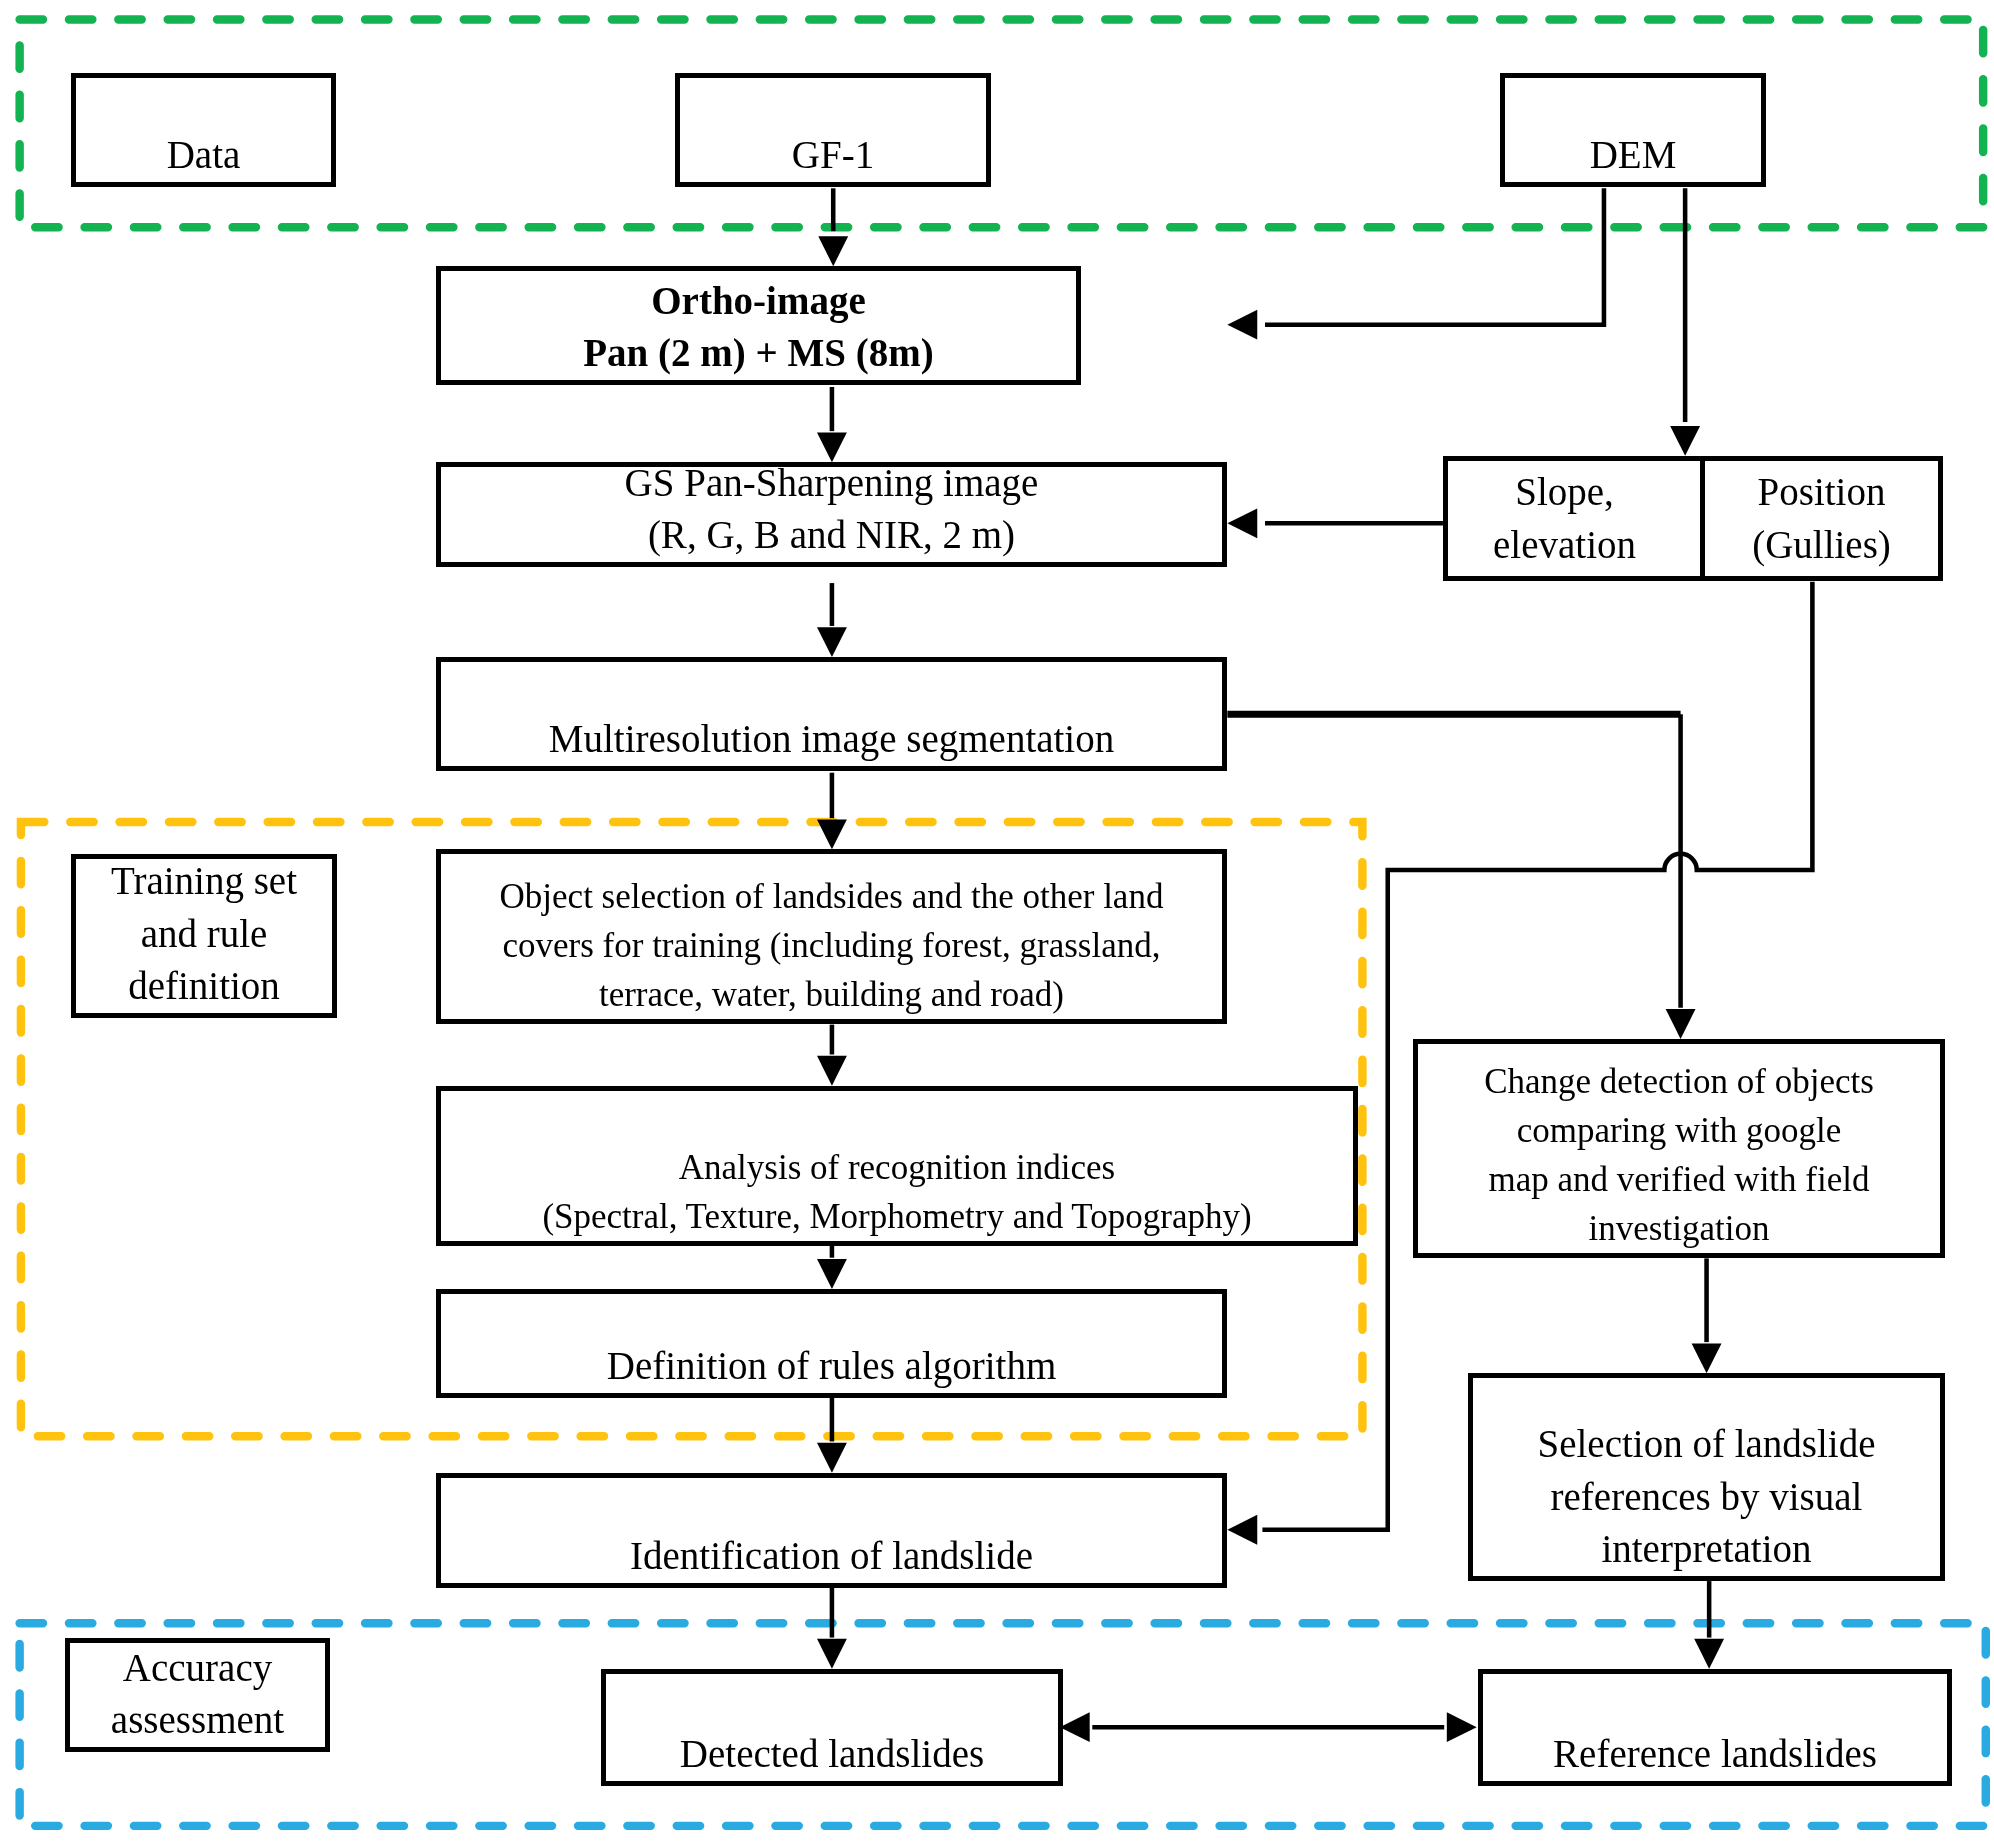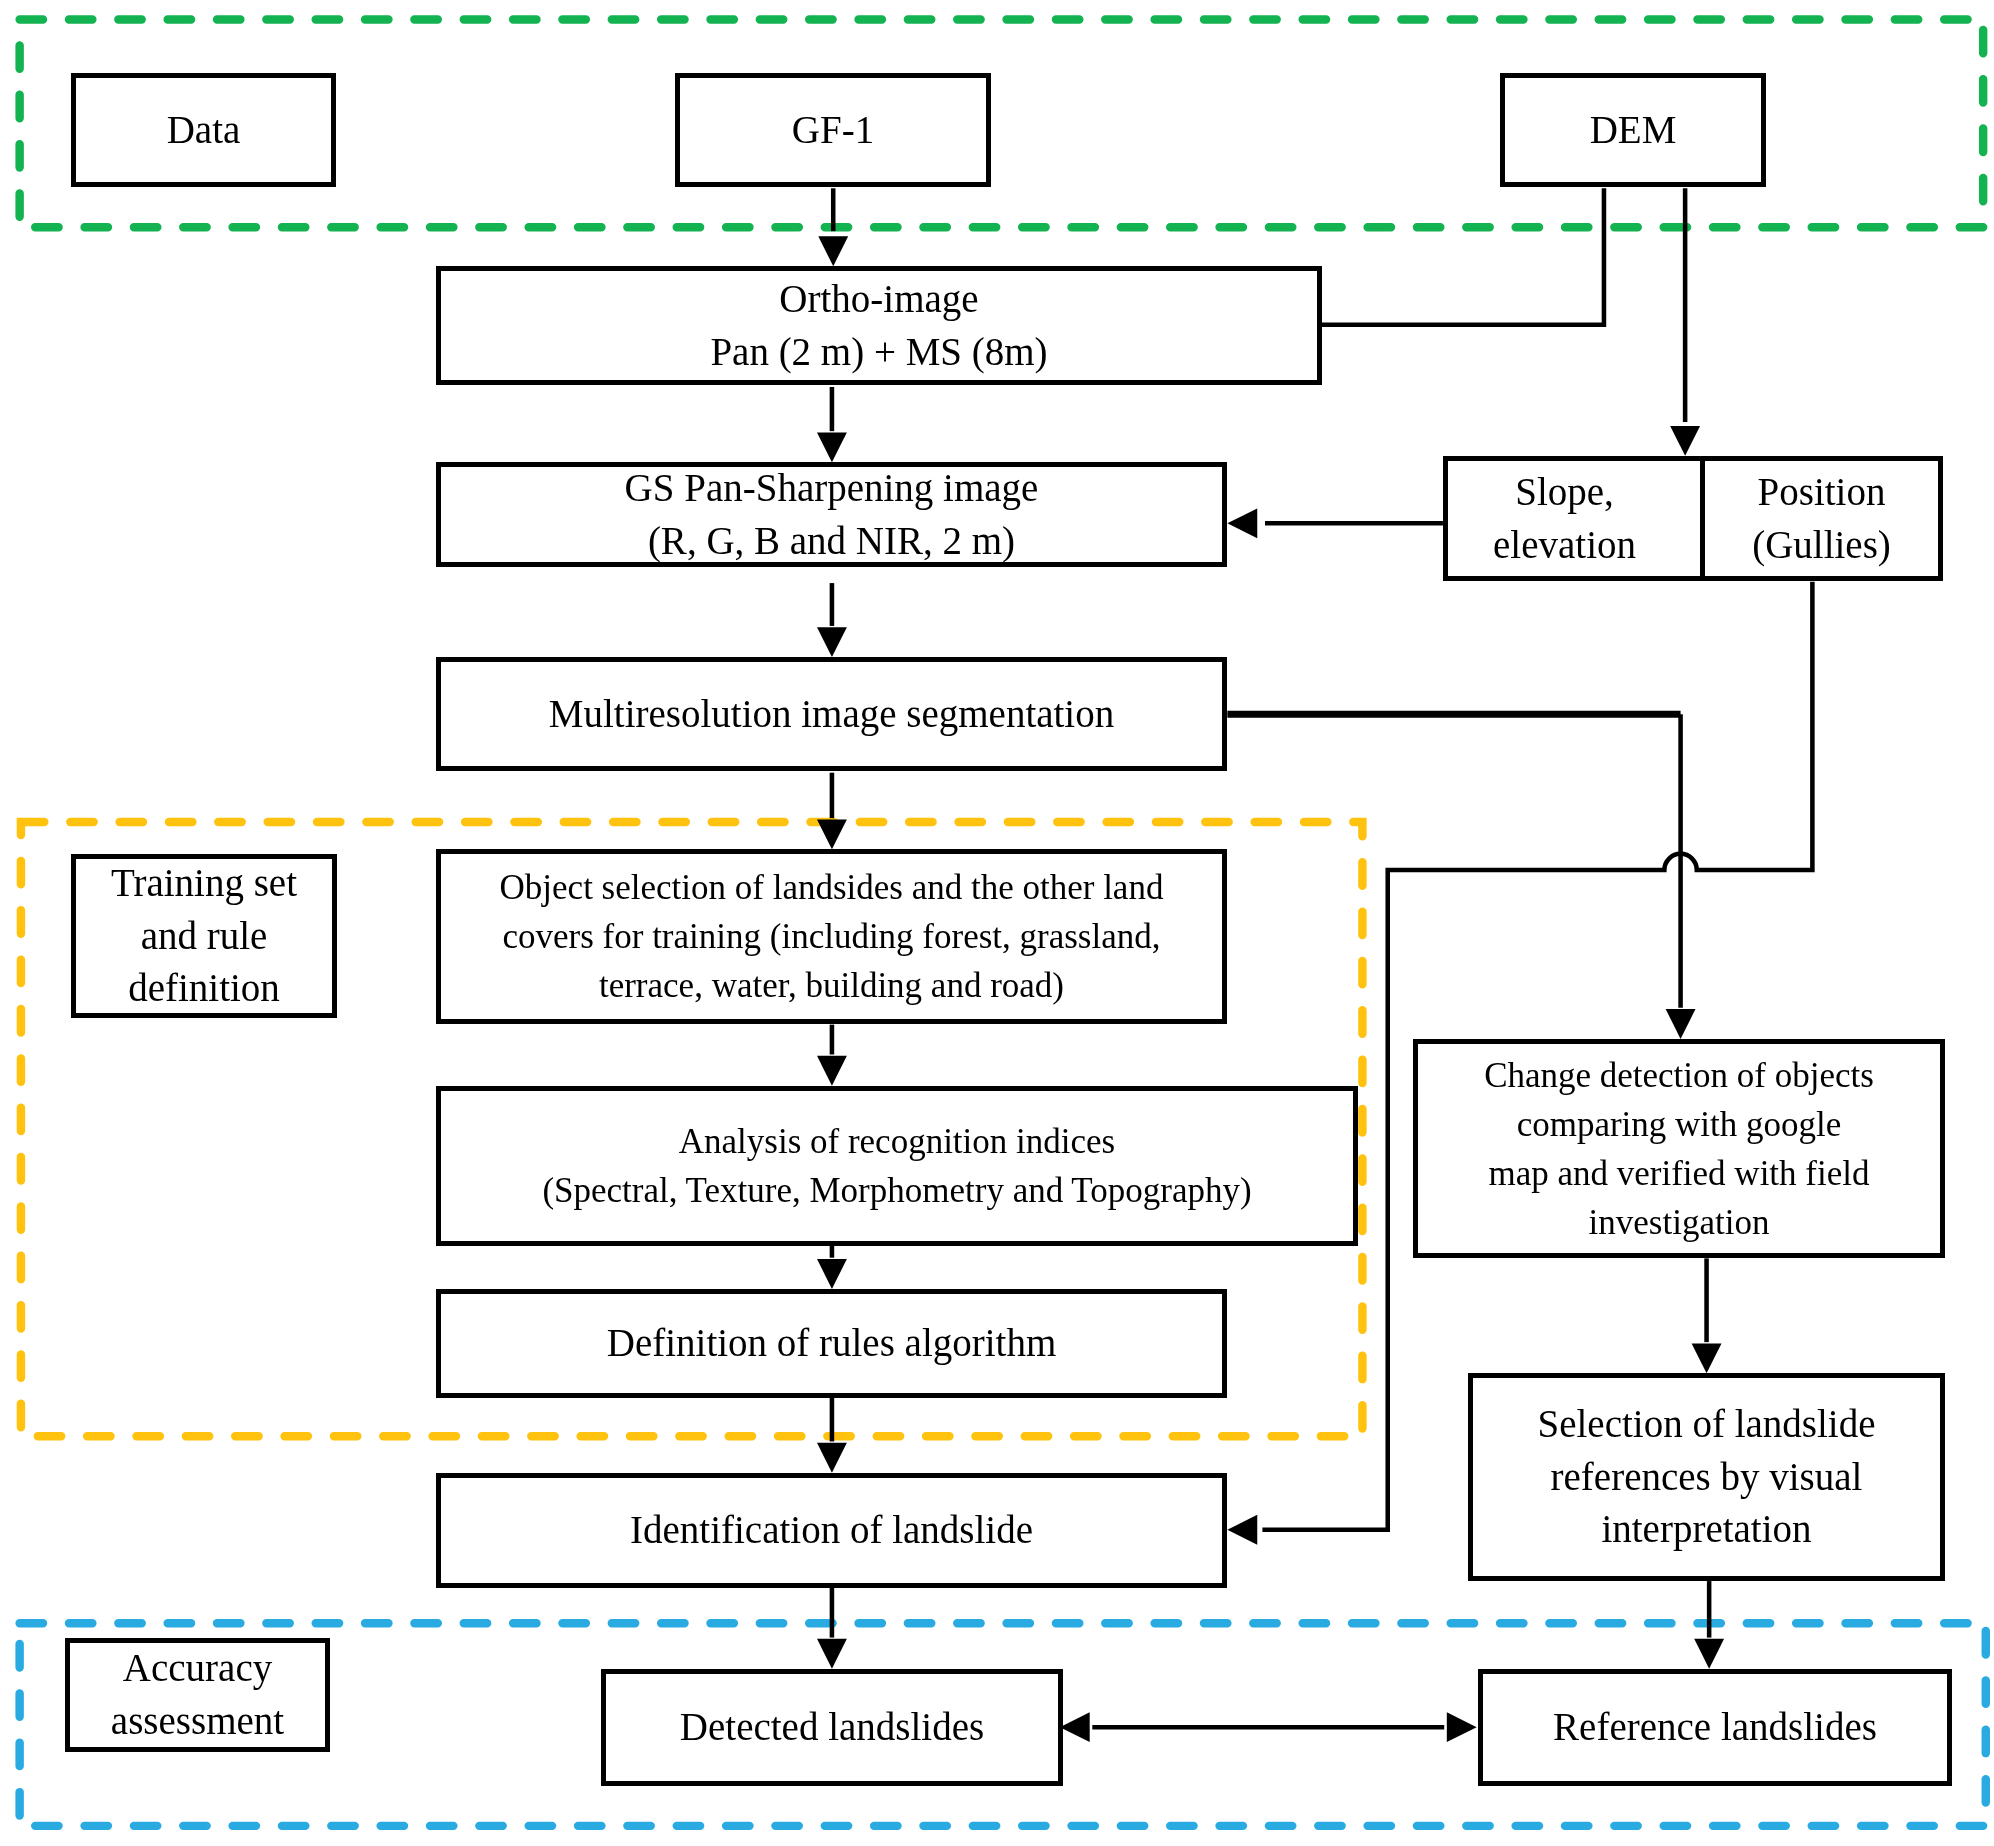--- a/index.html
+++ b/index.html
@@ -15,21 +15,21 @@
   .wire.thick{stroke-width:11px;}
   .head{fill:var(--line,#000);stroke:none;}
   .outline{fill:none;stroke-linecap:round;stroke-width:13px;}
   .outline.green{stroke:var(--green,#12B350);stroke-dasharray:36 40;}
   .outline.yellow{stroke:var(--yellow,#FFC20E);stroke-dasharray:36 40;}
   .outline.blue{stroke:var(--blue,#29ABE2);stroke-dasharray:36 40;}
   .node{
     position:absolute;box-sizing:border-box;
     background:var(--box-bg,#fff);
     border:5.8px solid var(--box-border,#000);
-    display:flex;align-items:center;justify-content:center;
+    display:flex;align-items:flex-end;justify-content:center;
     text-align:center;
   }
   .node span{white-space:pre-line;display:block;}
   .fs-l{font-size:39px;line-height:1.35;}
   .fs-m{font-size:35px;line-height:1.4;}
   .split{padding:0;gap:19px;}
   .split .cell{
     box-sizing:border-box;height:100%;
     display:flex;align-items:center;justify-content:center;text-align:center;
   }
@@ -110,21 +110,21 @@
     <span>Accuracy
 assessment</span>
   </div>
 
   <div class="node fs-l" style="left:675px;top:73px;width:316px;height:114px;">
     <span>GF-1</span>
   </div>
   <div class="node fs-l" style="left:1500px;top:73px;width:266px;height:114px;">
     <span>DEM</span>
   </div>
-  <div class="node fs-l" style="left:436px;top:266px;width:886px;height:119px;">
+  <div class="node fs-l" style="left:436px;top:266px;width:645px;height:119px;font-weight:bold;">
     <span>Ortho-image
 Pan (2 m) + MS (8m)</span>
   </div>
   <div class="node fs-l" style="left:436px;top:462px;width:791px;height:105px;">
     <span>GS Pan-Sharpening image
 (R, G, B and NIR, 2 m)</span>
   </div>
 
   <div class="node fs-l split" style="left:1443px;top:456px;width:500px;height:125px;">
     <div class="cell left">

